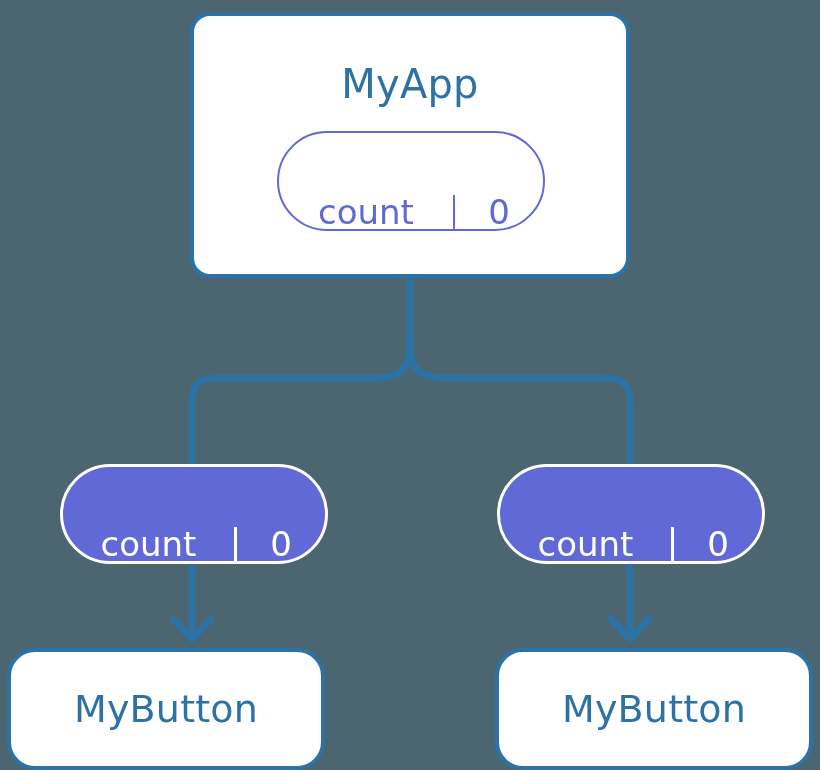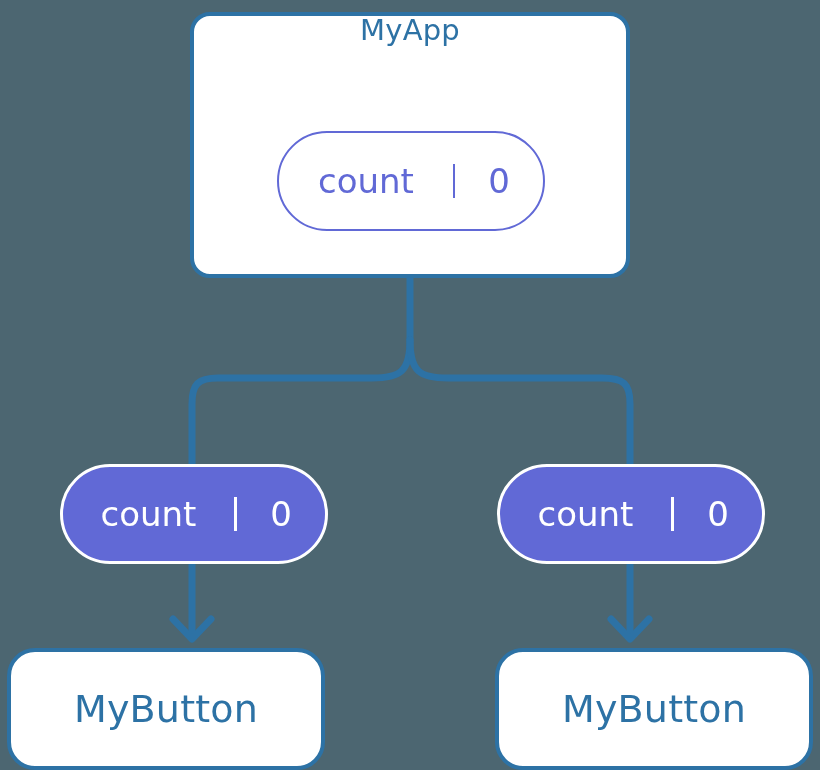--- a/index.html
+++ b/index.html
@@ -51,37 +51,38 @@
     align-items: flex-start;
     justify-content: center;
   }
   .comp-title {
     color: #2d72a5;
     font-size: 38px;
     letter-spacing: 0.2px;
     line-height: 1;
   }
   .comp-box.root .comp-title {
-    font-size: 29px;
+    margin-top: 48px;
+    font-size: 40px;
   }
   .comp-box.leaf {
     width: 318px;
     height: 122px;
     border-radius: 28px;
   }
   .comp-box.leaf.left  { left: 7px;   top: 648px; }
   .comp-box.leaf.right { left: 495px; top: 648px; }
   .comp-box.leaf .comp-title { font-size: 38px; }
 
   
   .pill {
     position: absolute;
     box-sizing: border-box;
     display: flex;
-    align-items: center;
+    align-items: flex-end;
     border-radius: 999px;
     overflow: hidden;
   }
   .pill .pill-key,
   .pill .pill-val {
     display: flex;
     align-items: center;
     justify-content: center;
     line-height: 1;
   }

